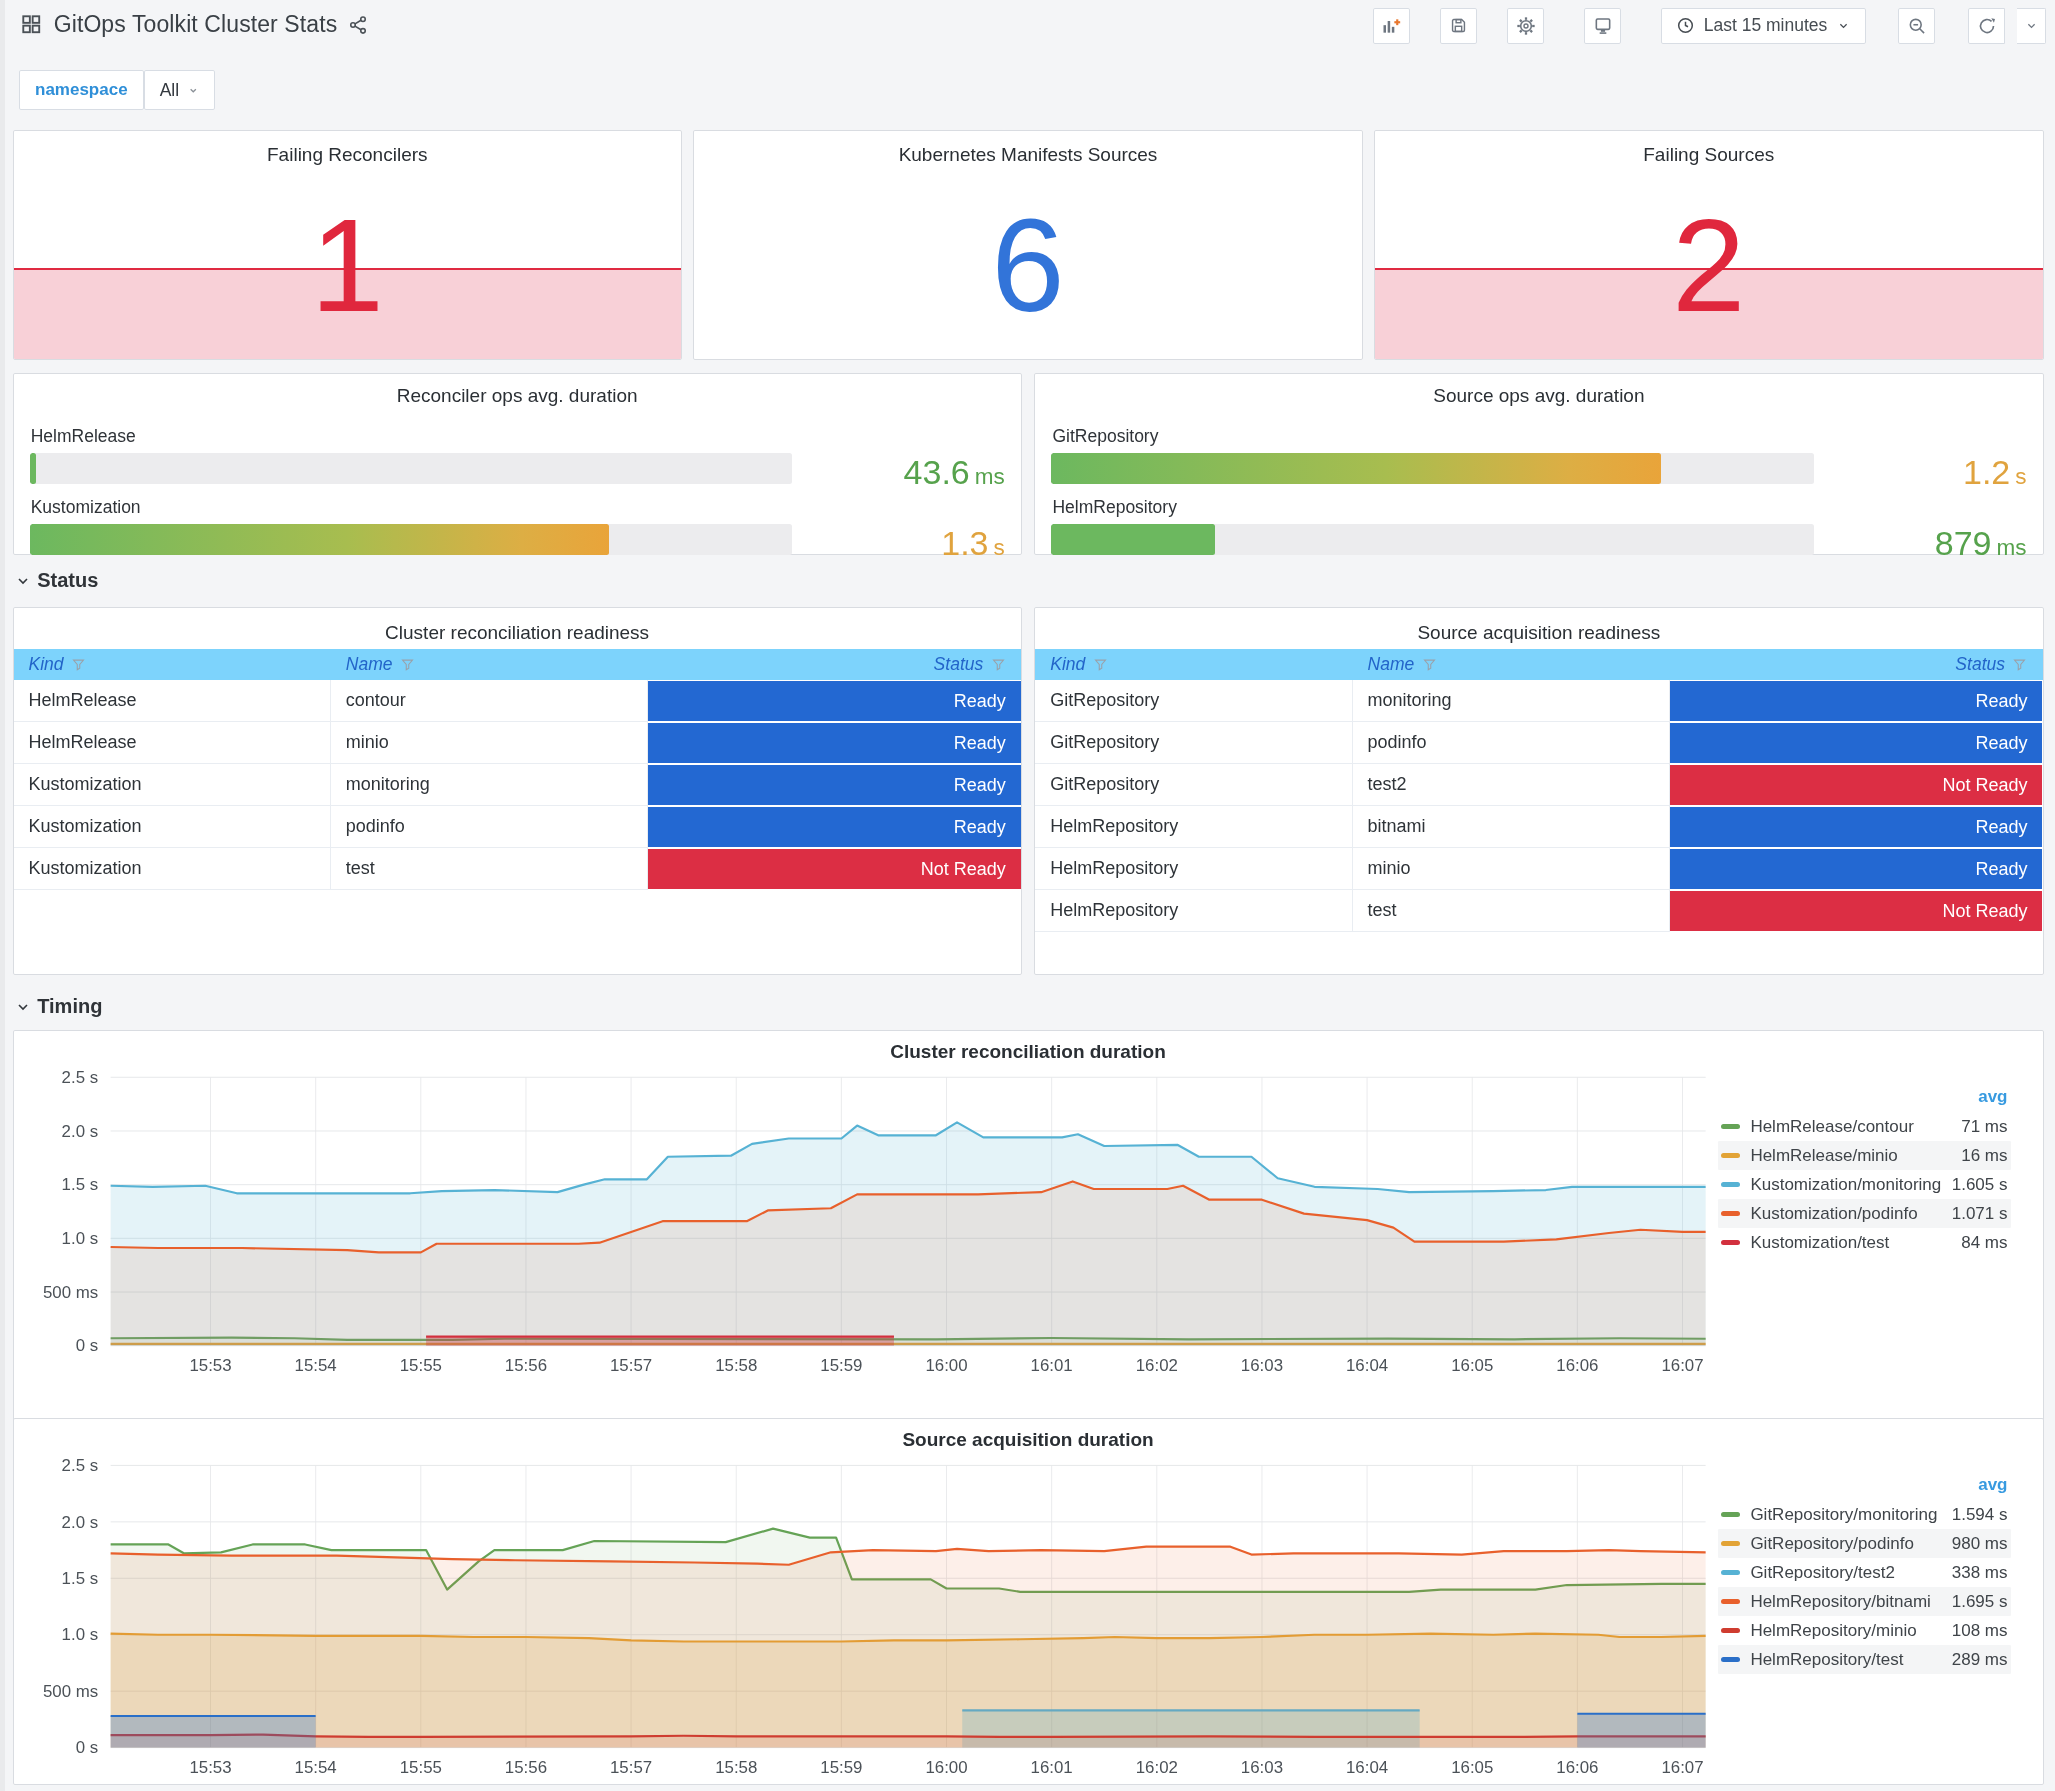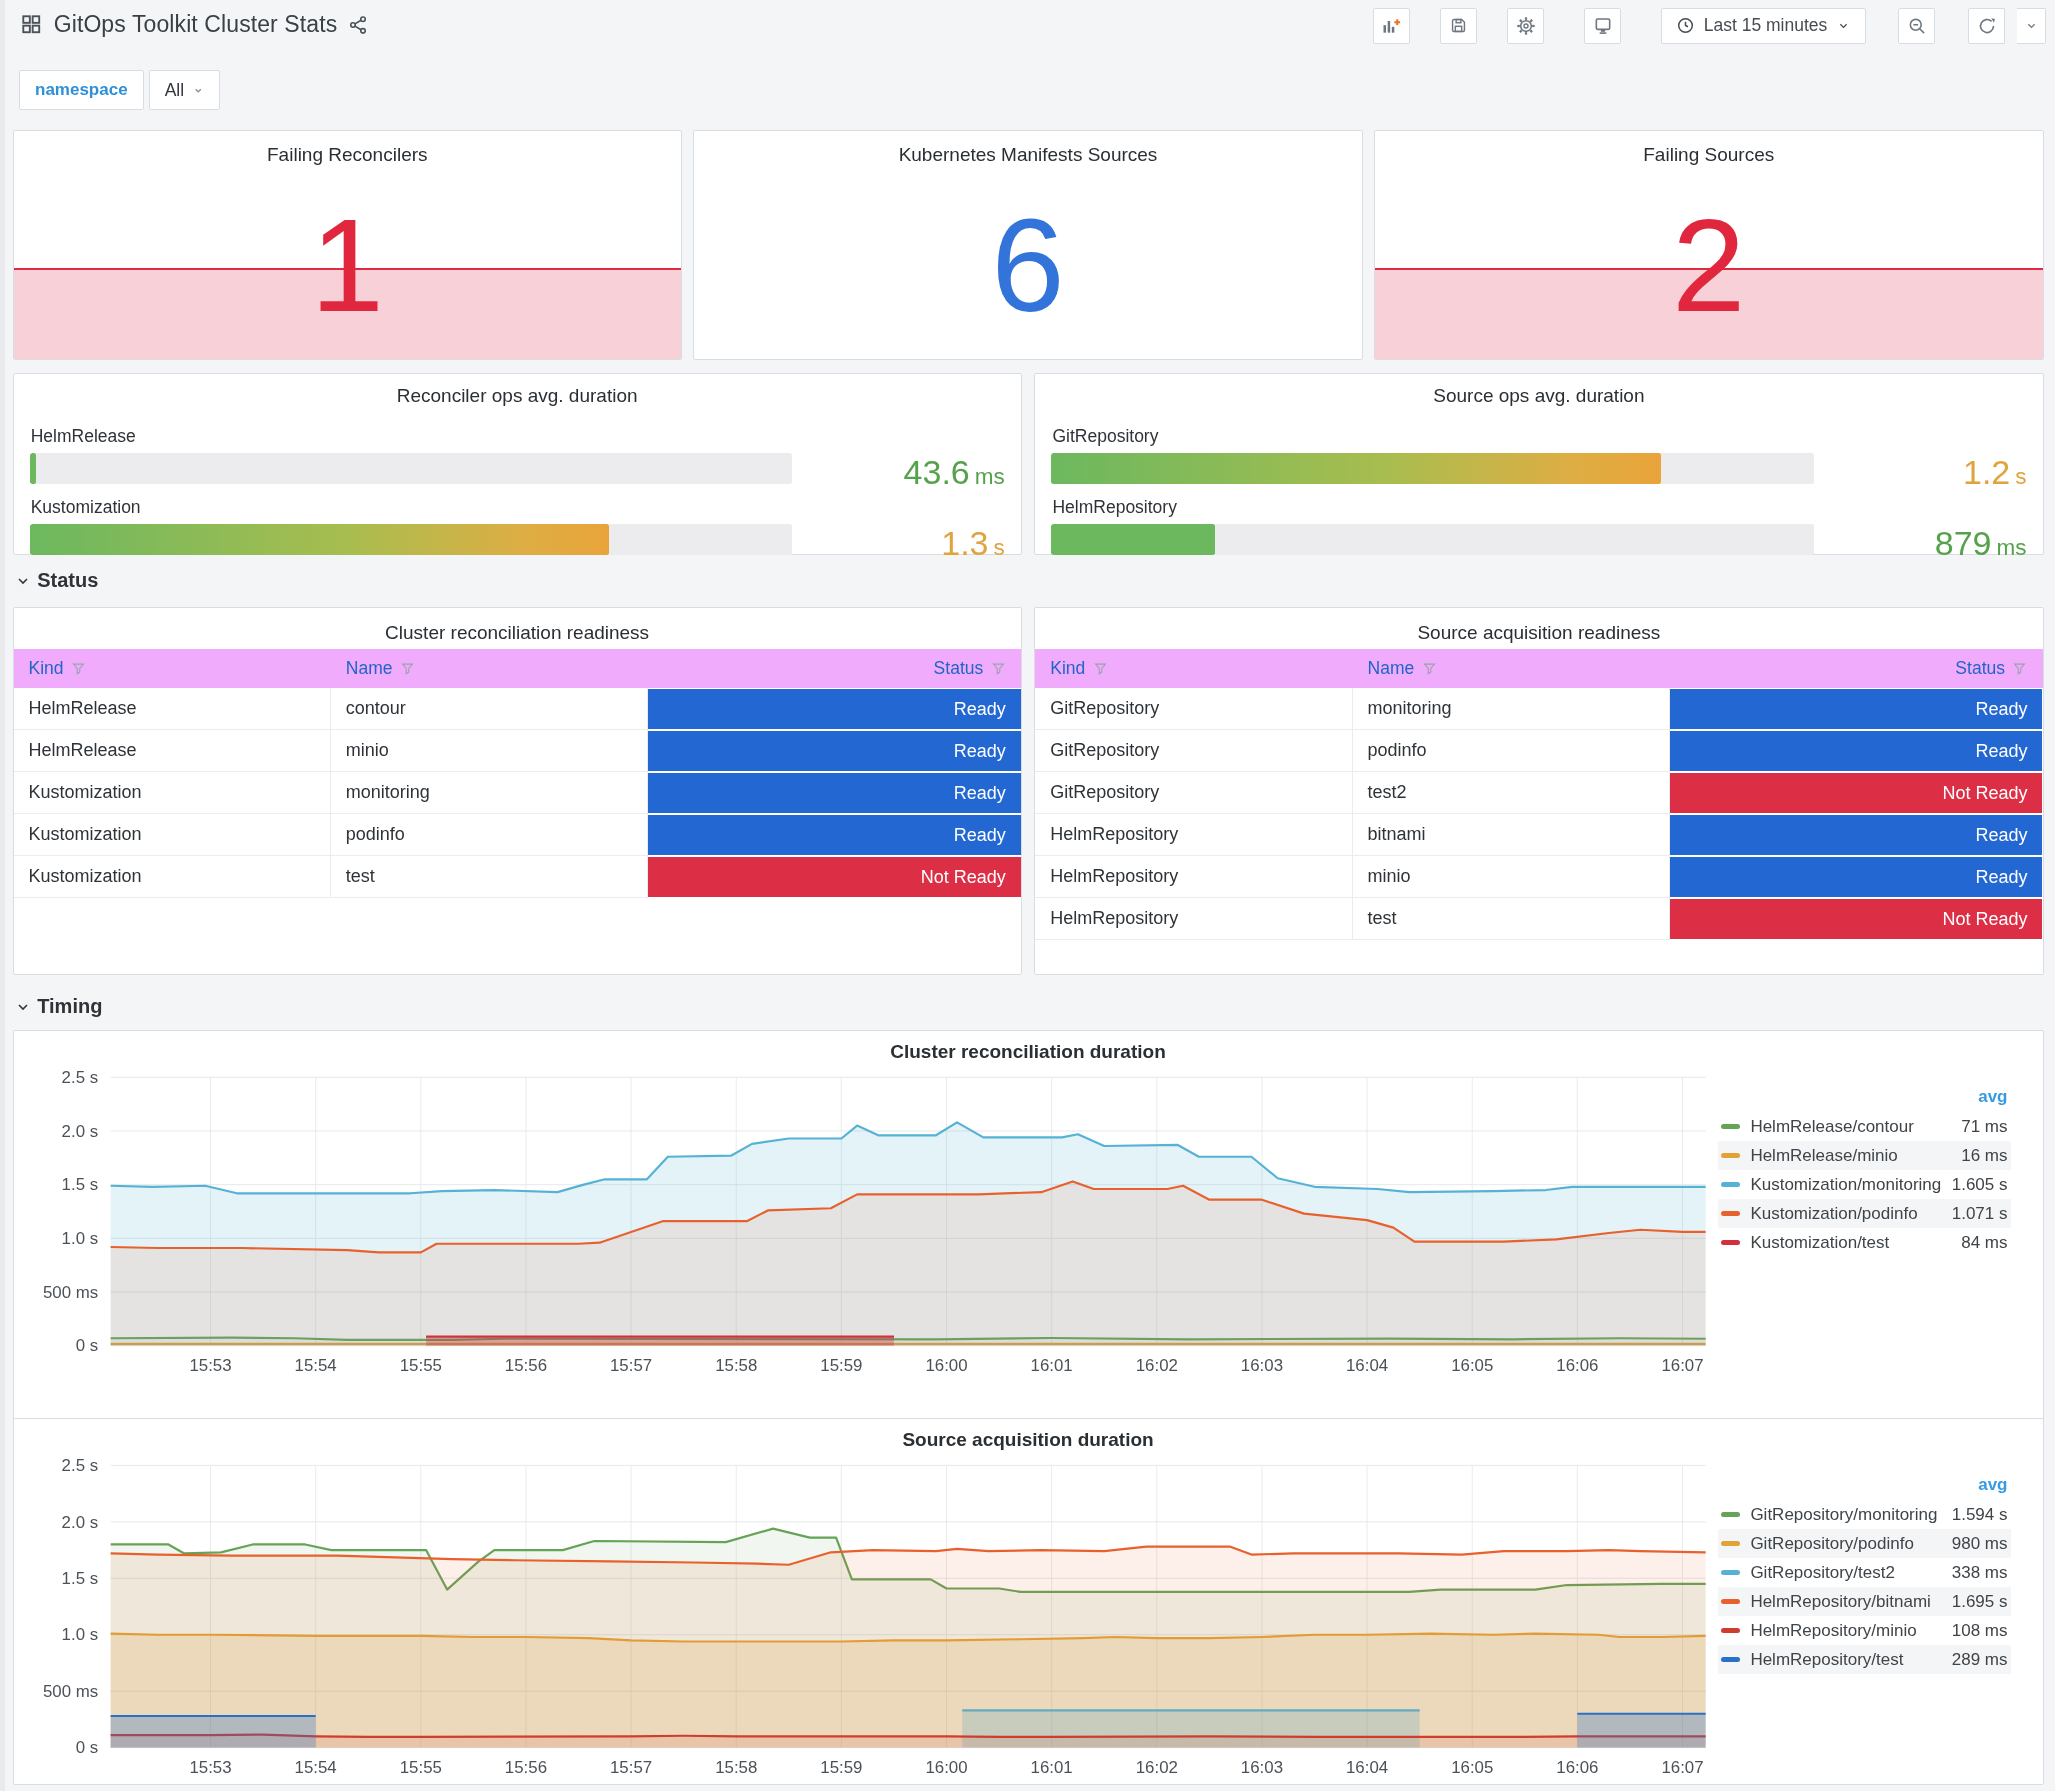--- a/index.html
+++ b/index.html
@@ -21,21 +21,21 @@
   .hicon { color:#4b5157; display:flex; }
   .toolbar { position:absolute; right:10px; top:7.5px; display:flex; align-items:center;gap:12px; }
   .tbtn { height:36px; min-width:37px; border:0.6px solid #d8dde4; background:#fff; border-radius:1.9px;
           display:flex; align-items:center; justify-content:center; color:#6e7680; }
   .tb-gap-s { width:6.2px; } .tb-gap-m { width:16px; } .tb-gap-xs { width:8.7px; }
   .timepicker { padding:0 13.7px; gap:8.7px; font-size:17.5px; color:#464c52; font-weight:500; }
   .split-l { border-radius:1.9px 0 0 1.9px; }
   .split-r { border-radius:0 1.9px 1.9px 0; border-left:none; min-width:29px; }
 
   
-  .filters { position:absolute; top:70px; left:19px; display:flex; gap:5px; }
+  .filters { position:absolute; top:70px; left:19px; display:flex; }
   .chip { border:0.6px solid #d8dde4; background:#fff; border-radius:1.9px; height:40px;
           display:flex; align-items:center; padding:0 15px; }
   .chip-label { color:#2f8fd8; font-weight:bold; font-size:17px; }
   .chip-value { font-size:17.5px; color:#33383e; display:flex; align-items:center; gap:7.5px; }
 
   
   .stats-row { position:absolute; top:130px; left:12.5px; right:12.5px; height:230px; display:flex; gap:11.2px; }
   .stat-panel { flex:1; overflow:hidden; }
   .stat-title { position:absolute; top:12.5px; left:0; right:0; text-align:center;
                 font-size:19px; font-weight:500; color:#2a2f34; }
@@ -62,21 +62,21 @@
 
   
   .section-head { position:absolute; left:15px; display:flex; align-items:center; gap:6.2px;
                   font-size:20px; font-weight:bold; color:#2f3338; }
   .sec-status { top:569px; } .sec-timing { top:995px; }
 
   
   .tables-row { position:absolute; top:607px; left:12.5px; right:12.5px; height:368px; display:flex; gap:12.5px; }
   .table-panel { flex:1; overflow:hidden; }
   .table-title { text-align:center; padding-top:13.7px; font-size:19px; font-weight:500; color:#2a2f34; height:41px; }
-  .thead { display:grid; grid-template-columns:31.5% 31.5% 37%; height:39px; background:#f0abfc; }
+  .thead { display:grid; grid-template-columns:31.5% 31.5% 37%; height:31px; background:#7dd3fc;font-style:italic; }
   .th { display:flex; align-items:center; gap:7.5px; padding-left:15px; font-size:17.5px; color:#2264c9; }
   .th.h-status { justify-content:flex-end; padding-right:15px; padding-left:0; }
   .trow { display:grid; grid-template-columns:31.5% 31.5% 37%; height:42px; }
   .t-kind,.t-name { display:flex; align-items:center; padding-left:15px; font-size:18px; color:#2e3338;
                     border-bottom:0.6px solid #e9edf2; border-right:0.6px solid #e9edf2; }
   .t-status { margin:1.2px 0; display:flex; align-items:center; justify-content:flex-end;
               padding-right:15px; font-size:18px; color:#fff; }
   .status-ready { background:#2368d2; }
   .status-notready { background:#dc2e44; }
 

